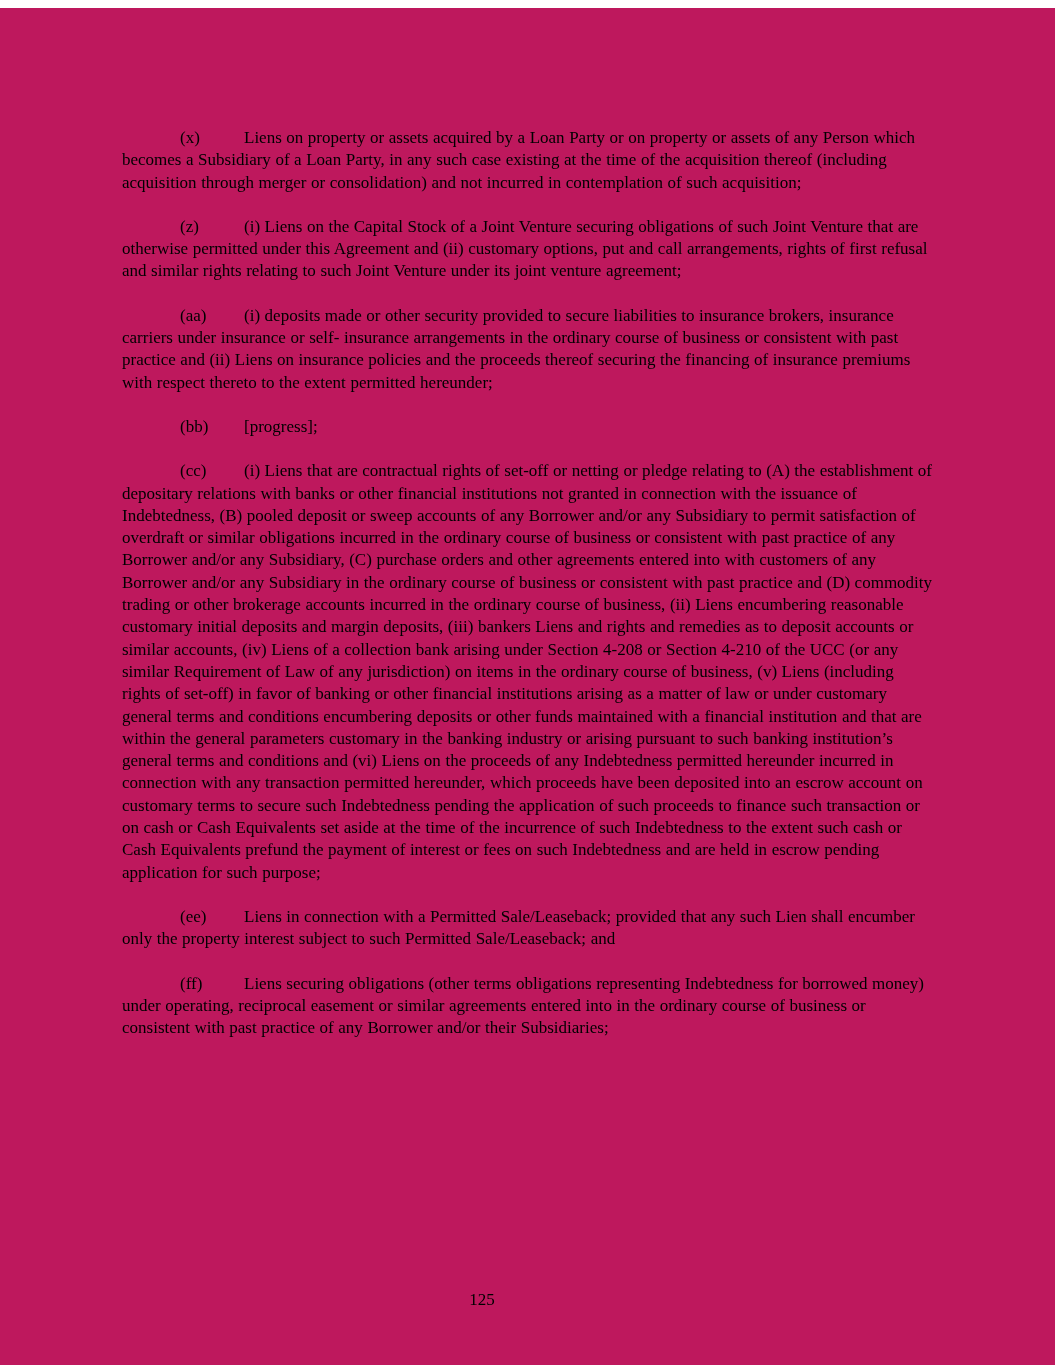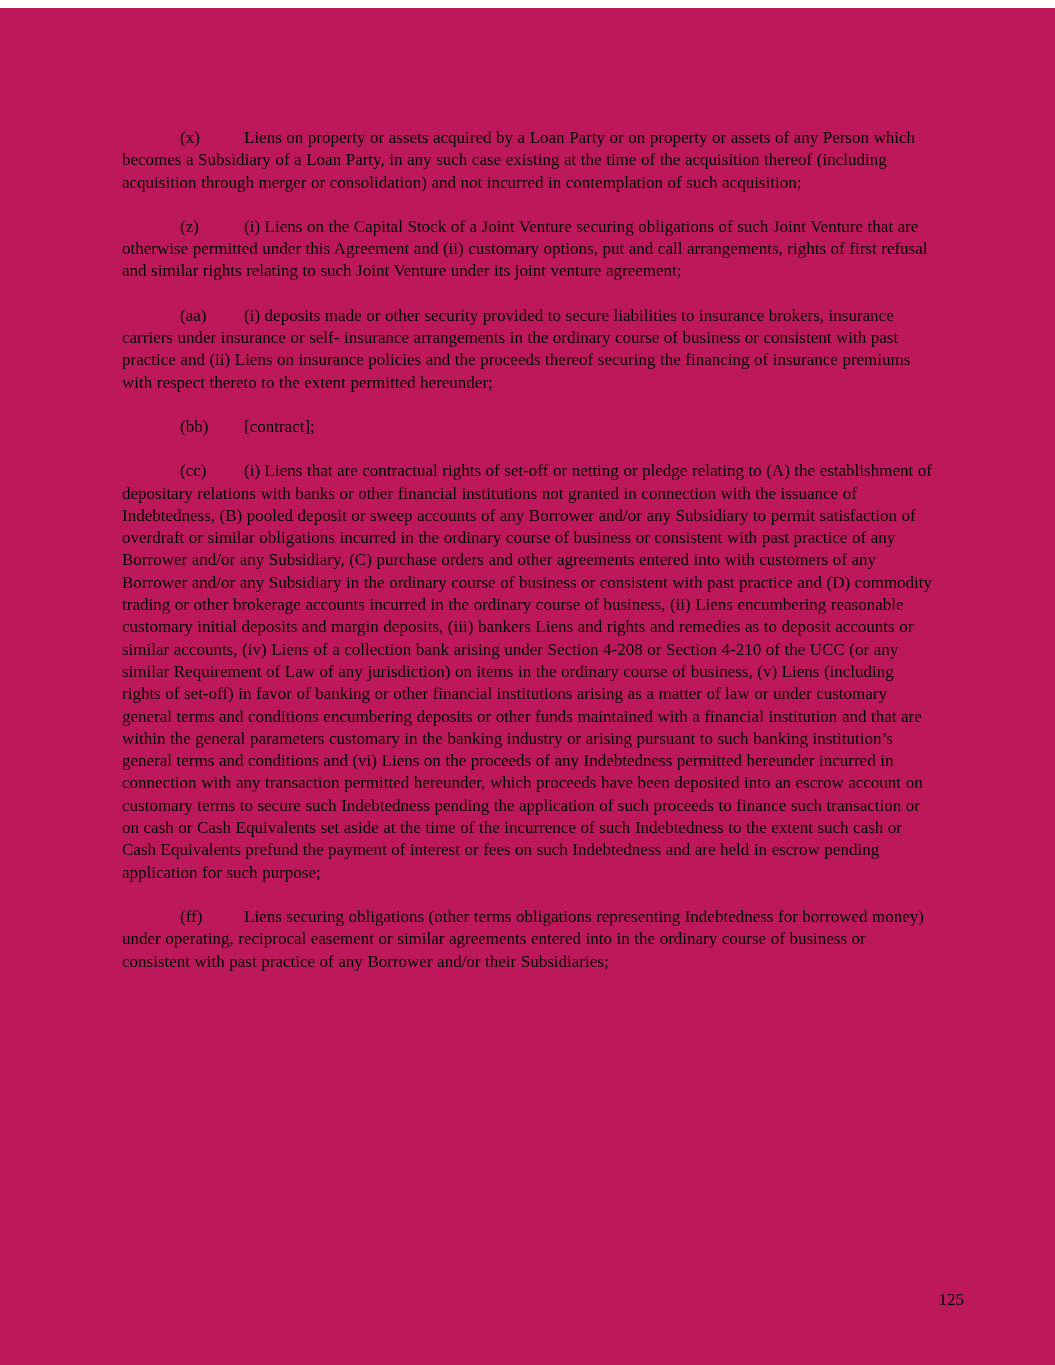--- a/index.html
+++ b/index.html
@@ -41,42 +41,43 @@
     width: 122px;
     padding-left: 58px;
     box-sizing: border-box;
     vertical-align: baseline;
   }
   .page-number {
     position: absolute;
     top: 1281px;
     left: 0;
     width: 964px;
-    text-align: right;
+    text-align: center;
     font-size: 17px;
     line-height: 22.3px;
   }
 </style>
 </head>
 <body>
 
 <div class="document-page">
   <div class="content">
 
     <p class="para"><span class="clause-label">(x)</span><span>Liens on property or assets acquired by a Loan Party or on property or assets of any Person which becomes a Subsidiary of a Loan Party, in any such case existing at the time of the acquisition thereof (including acquisition through merger or consolidation) and not incurred in contemplation of such acquisition;</span></p>
 
 
     <p class="para"><span class="clause-label">(z)</span><span>(i) Liens on the Capital Stock of a Joint Venture securing obligations of such Joint Venture that are otherwise permitted under this Agreement and (ii) customary options, put and call arrangements, rights of first refusal and similar rights relating to such Joint Venture under its joint venture agreement;</span></p>
 
     <p class="para"><span class="clause-label">(aa)</span><span>(i) deposits made or other security provided to secure liabilities to insurance brokers, insurance carriers under insurance or self- insurance arrangements in the ordinary course of business or consistent with past practice and (ii) Liens on insurance policies and the proceeds thereof securing the financing of insurance premiums with respect thereto to the extent permitted hereunder;</span></p>
 
-    <p class="para"><span class="clause-label">(bb)</span><span>[contract];</span></p>
+    <p class="para"><span class="clause-label">(bb)</span><span>[progress];</span></p>
 
     <p class="para"><span class="clause-label">(cc)</span><span>(i) Liens that are contractual rights of set-off or netting or pledge relating to (A) the establishment of depositary relations with banks or other financial institutions not granted in connection with the issuance of Indebtedness, (B) pooled deposit or sweep accounts of any Borrower and/or any Subsidiary to permit satisfaction of overdraft or similar obligations incurred in the ordinary course of business or consistent with past practice of any Borrower and/or any Subsidiary, (C) purchase orders and other agreements entered into with customers of any Borrower and/or any Subsidiary in the ordinary course of business or consistent with past practice and (D) commodity trading or other brokerage accounts incurred in the ordinary course of business, (ii) Liens encumbering reasonable customary initial deposits and margin deposits, (iii) bankers Liens and rights and remedies as to deposit accounts or similar accounts, (iv) Liens of a collection bank arising under Section 4-208 or Section 4-210 of the UCC (or any similar Requirement of Law of any jurisdiction) on items in the ordinary course of business, (v) Liens (including rights of set-off) in favor of banking or other financial institutions arising as a matter of law or under customary general terms and conditions encumbering deposits or other funds maintained with a financial institution and that are within the general parameters customary in the banking industry or arising pursuant to such banking institution’s general terms and conditions and (vi) Liens on the proceeds of any Indebtedness permitted hereunder incurred in connection with any transaction permitted hereunder, which proceeds have been deposited into an escrow account on customary terms to secure such Indebtedness pending the application of such proceeds to finance such transaction or on cash or Cash Equivalents set aside at the time of the incurrence of such Indebtedness to the extent such cash or Cash Equivalents prefund the payment of interest or fees on such Indebtedness and are held in escrow pending application for such purpose;</span></p>
 
 
+    <p class="para"><span class="clause-label">(ee)</span><span>Liens in connection with a Permitted Sale/Leaseback; provided that any such Lien shall encumber only the property interest subject to such Permitted Sale/Leaseback; and</span></p>
 
     <p class="para"><span class="clause-label">(ff)</span><span>Liens securing obligations (other terms obligations representing Indebtedness for borrowed money) under operating, reciprocal easement or similar agreements entered into in the ordinary course of business or consistent with past practice of any Borrower and/or their Subsidiaries;</span></p>
 
   </div>
 
   <div class="page-number">125</div>
 </div>
 
 </body></html>

